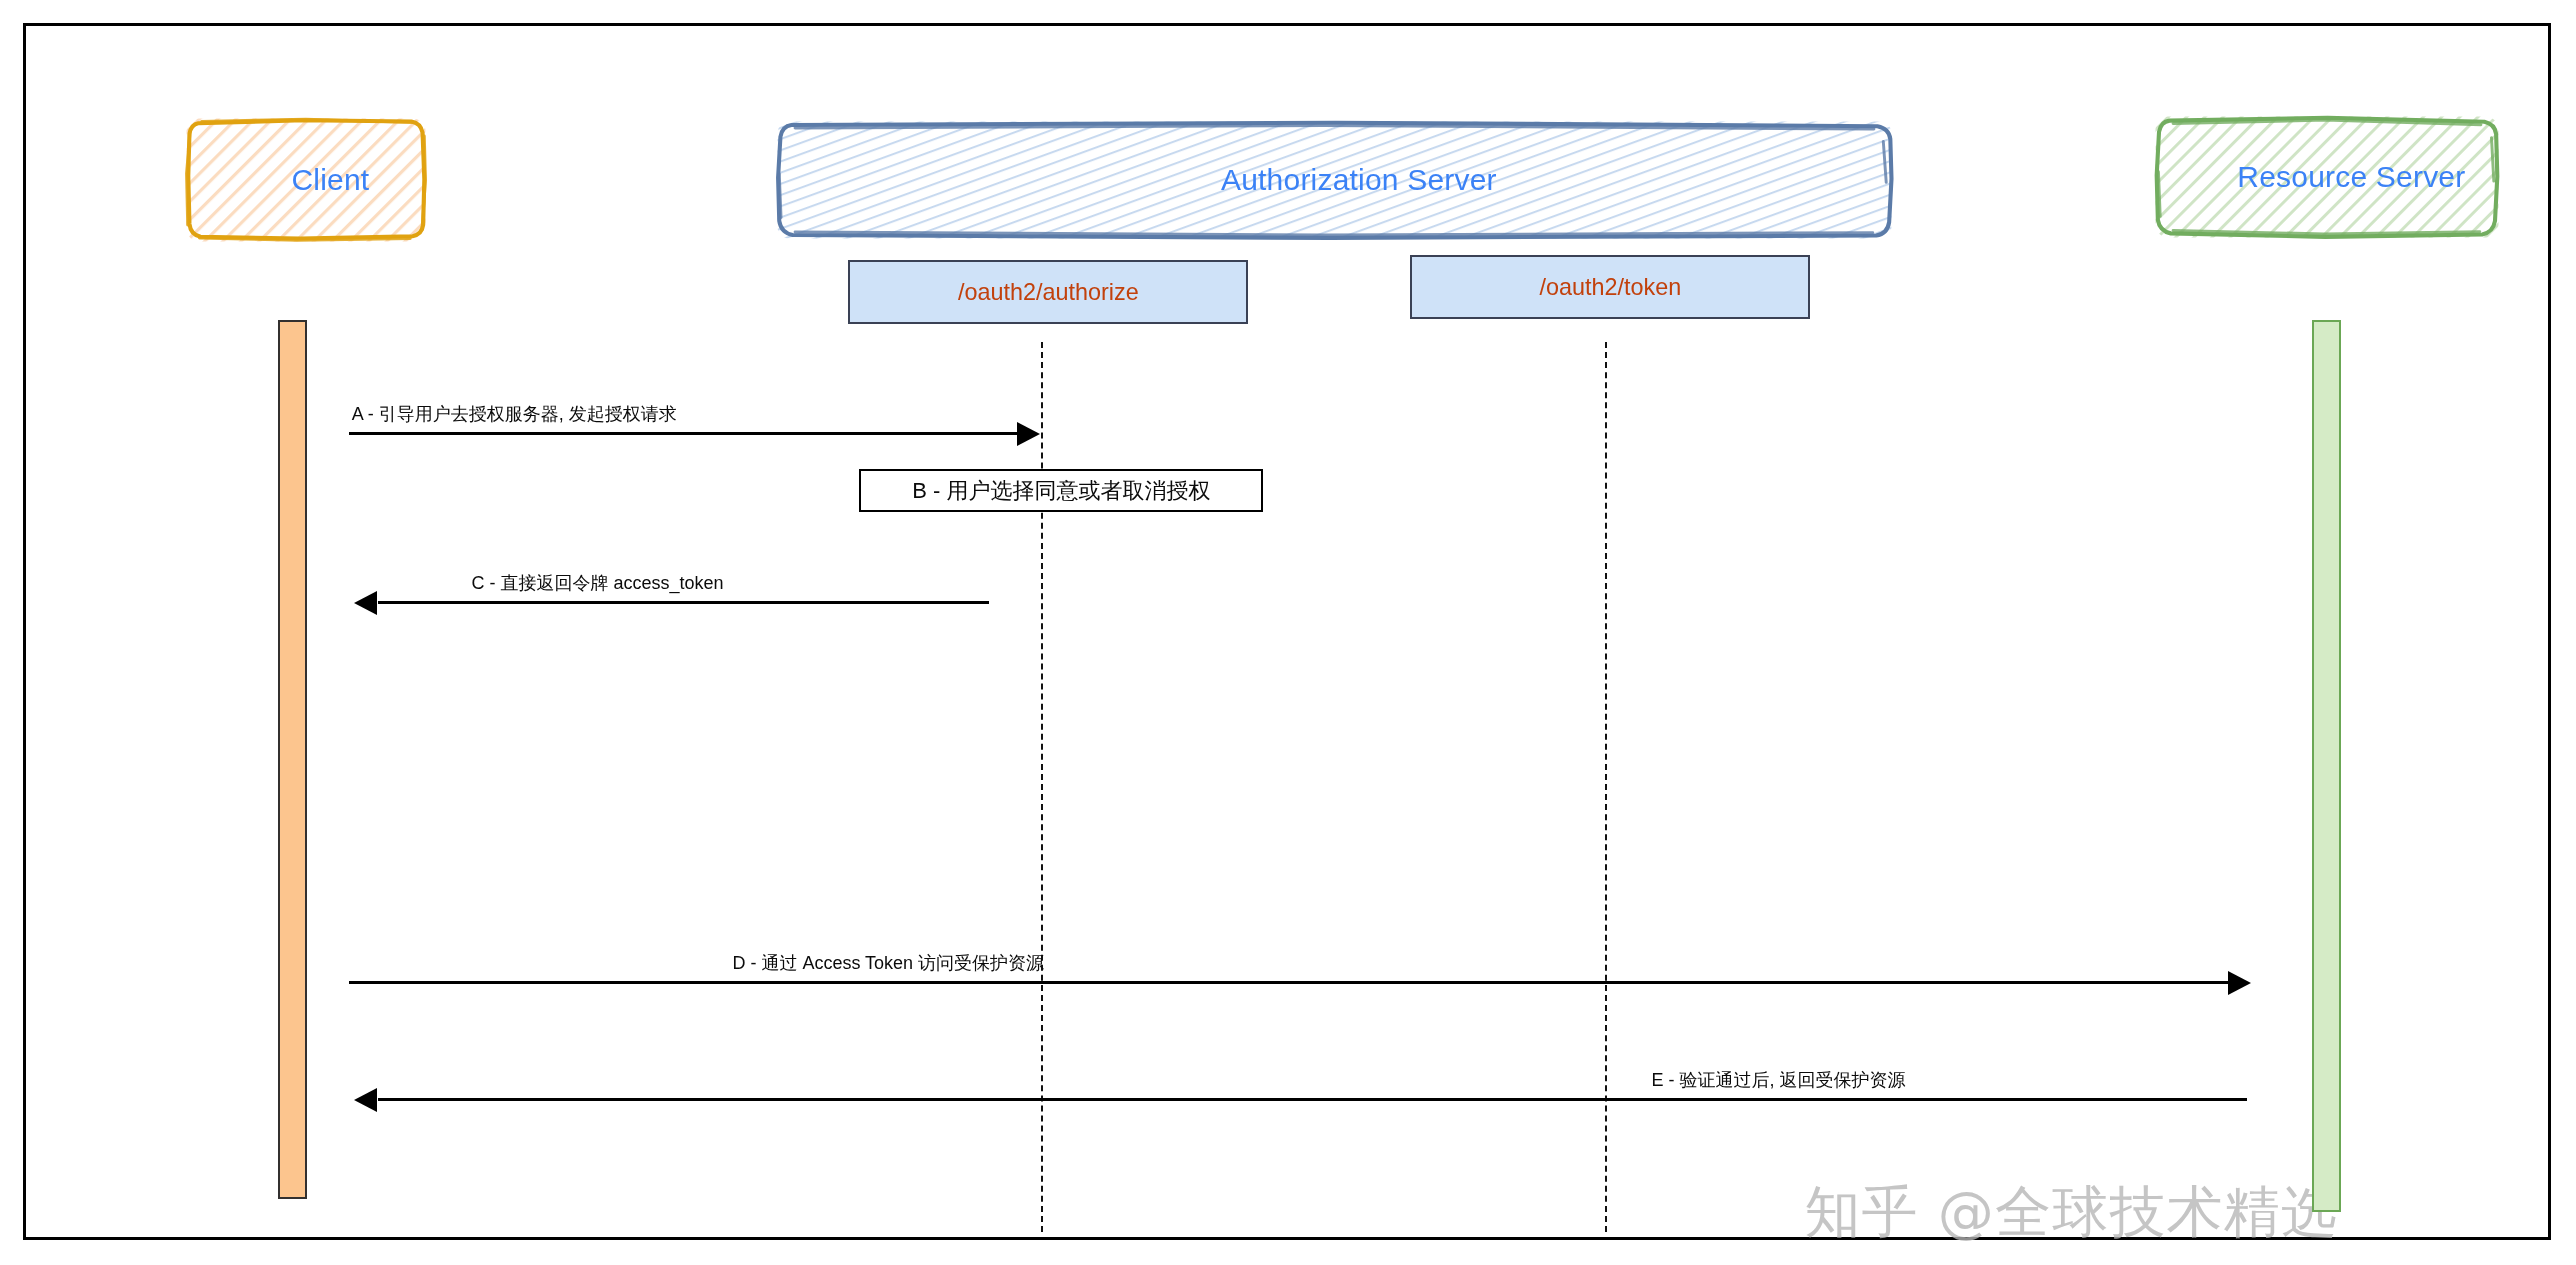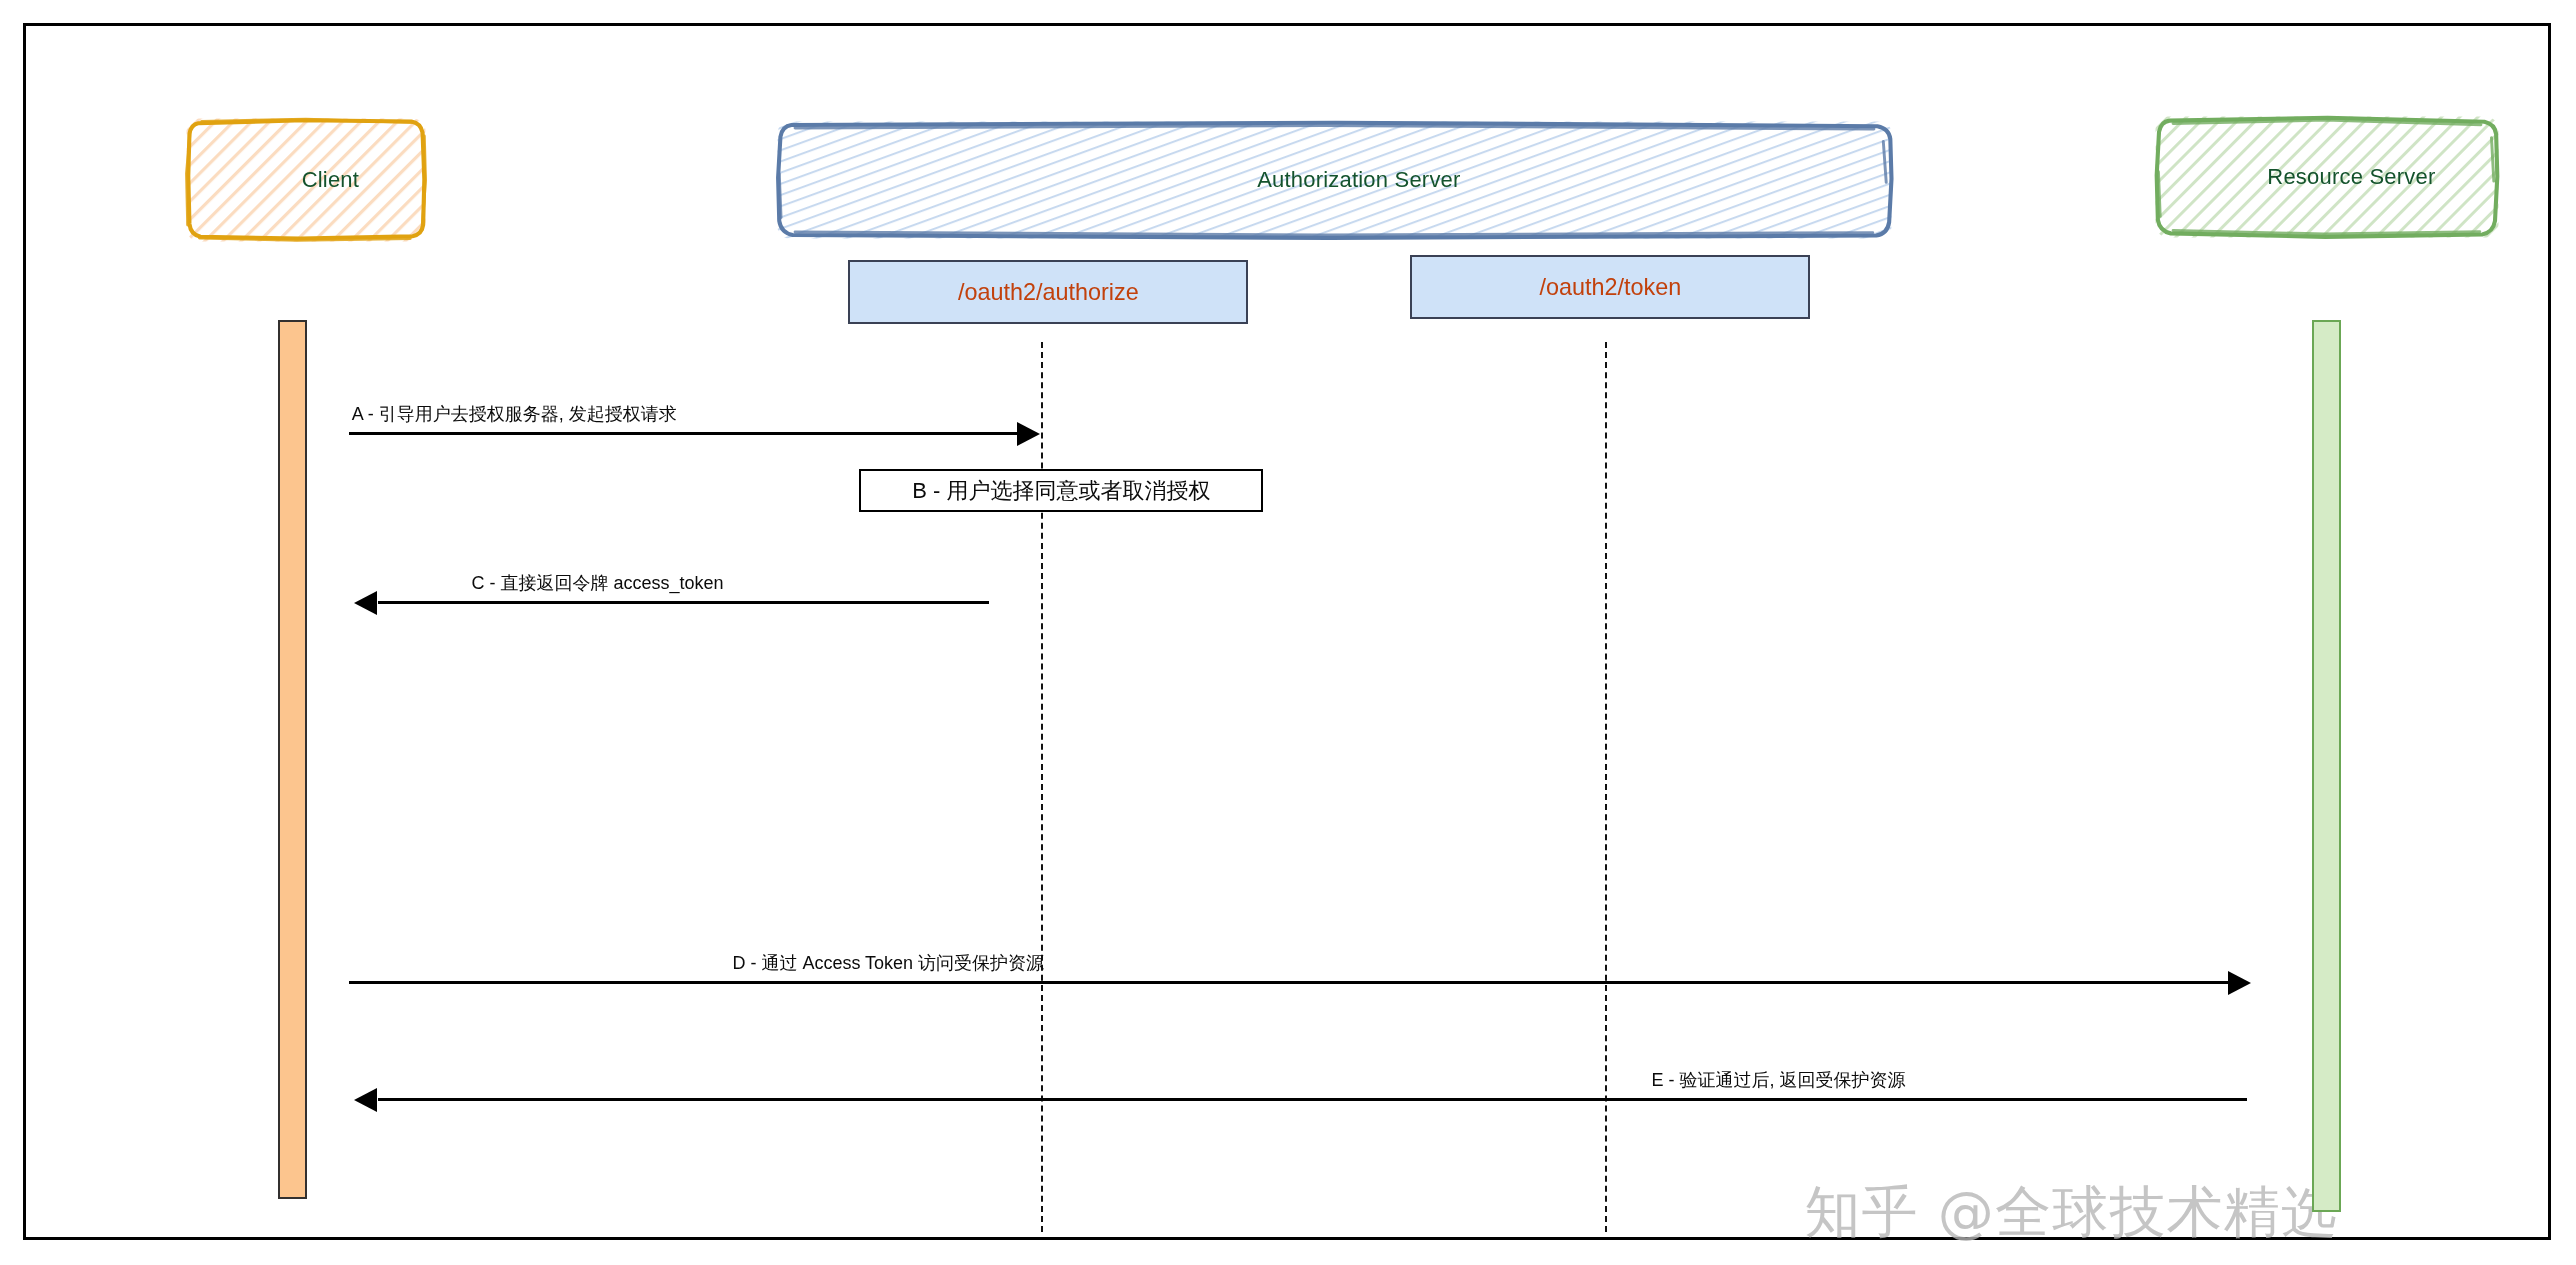--- a/index.html
+++ b/index.html
@@ -47,22 +47,22 @@
     position: absolute;
     left: 0; top: 0;
     width: 100%;
     height: 100%;
     overflow: visible;
     pointer-events: none;
   }
   .participant .p-label {
     position: relative;
     z-index: 4;
-    font-size: 22px;
-    color: #14532d;
+    font-size: 30px;
+    color: #3b82f6;
     letter-spacing: 0.2px;
     white-space: nowrap;
     margin-left: 48px;
   }
 
   #participant-client {
     left: 157px;
     top: 89px;
     width: 246px;
     height: 130px;

